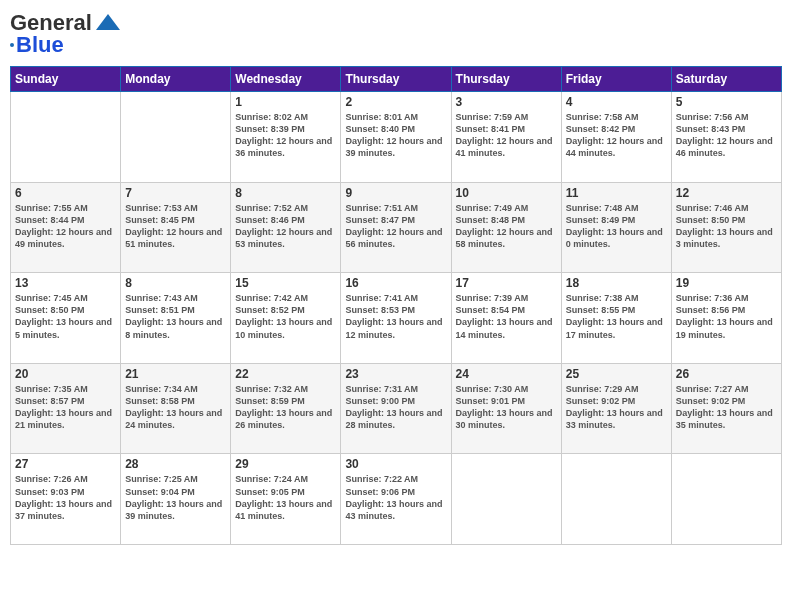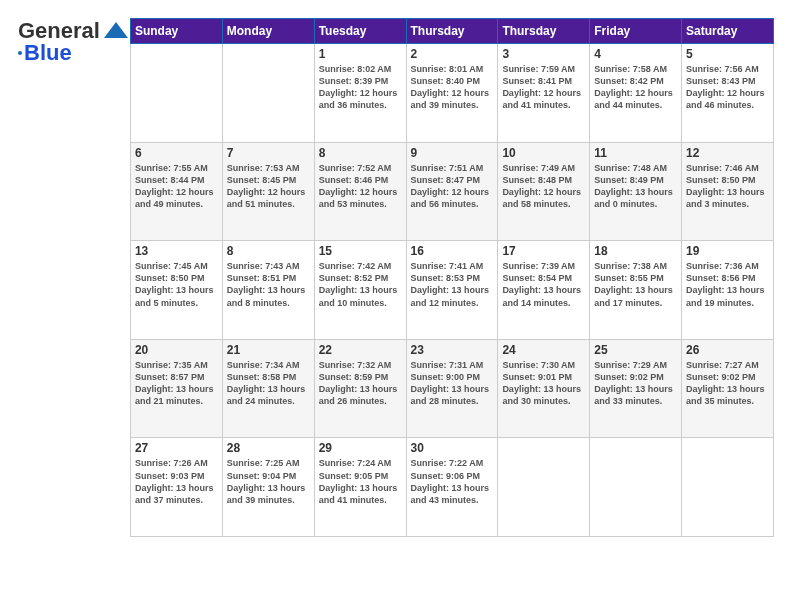--- a/index.html
+++ b/index.html
@@ -6,23 +6,23 @@
     body {
       width: 792px;
       height: 612px;
       font-family: Arial, sans-serif;
       background: #fff;
       overflow: hidden;
     }
     .page {
       width: 792px;
       height: 555px;
-      padding: 18px;
+      padding: 10px;
       display: flex;
-      flex-direction: row;
+      flex-direction: column;
     }
     .header {
       display: flex;
       justify-content: space-between;
       align-items: flex-start;
       margin-bottom: 8px;
     }
     .logo {
       display: flex;
       flex-direction: column;
@@ -103,21 +103,21 @@
       <div class="month-title"></div>
       <div class="subtitle"></div>
     </div>
   </div>
 
   <table class="calendar">
     <thead>
       <tr>
       <th>Sunday</th>
           <th>Monday</th>
-          <th>Tuesday</th>
+          <th>Wednesday</th>
           <th>Thursday</th>
           <th>Thursday</th>
           <th>Friday</th>
           <th>Saturday</th>
         </tr>
     </thead>
     <tbody id="calendar-body">
     <tr class="row-white">
           <td class="empty"></td>
           <td class="empty"></td>

